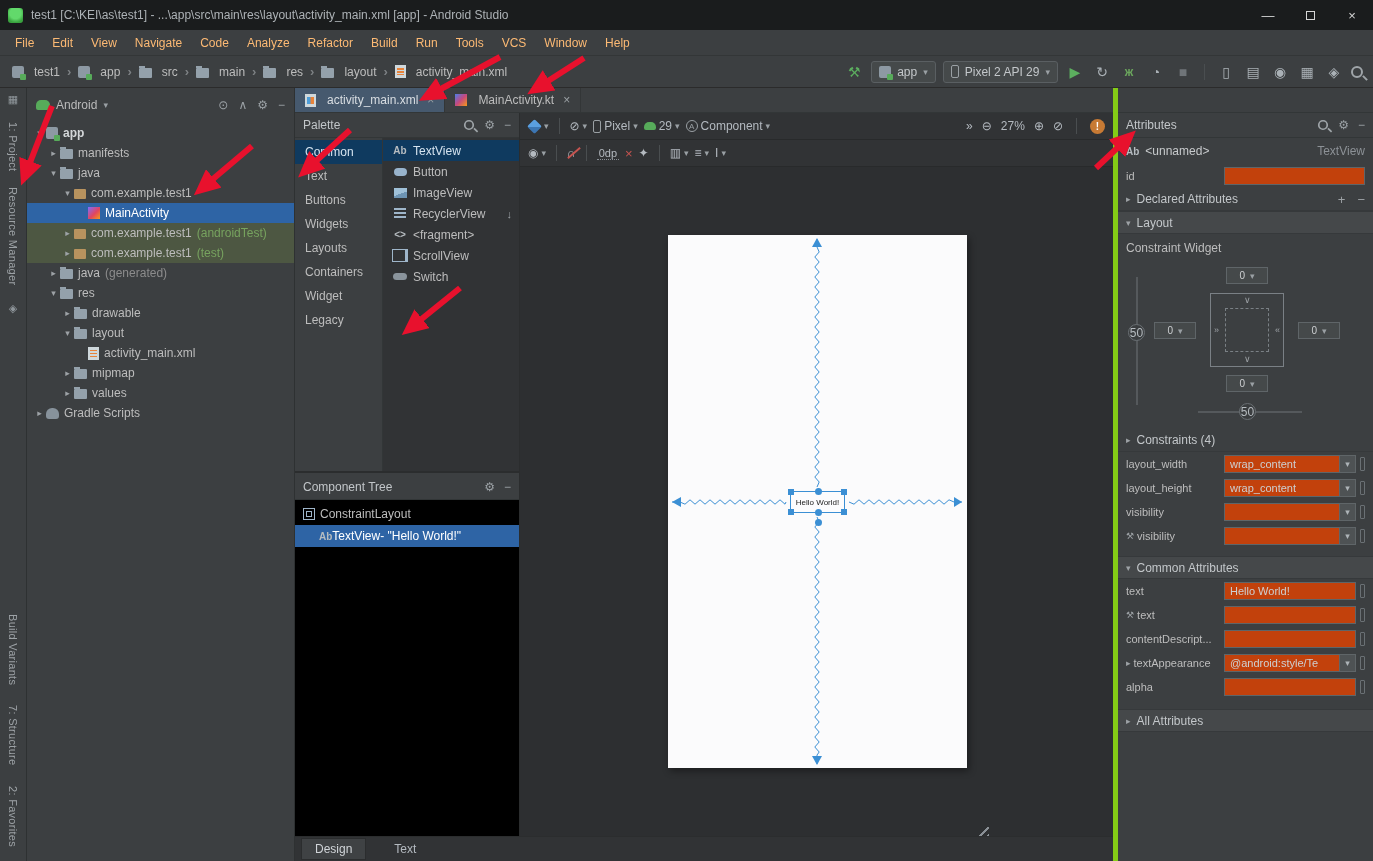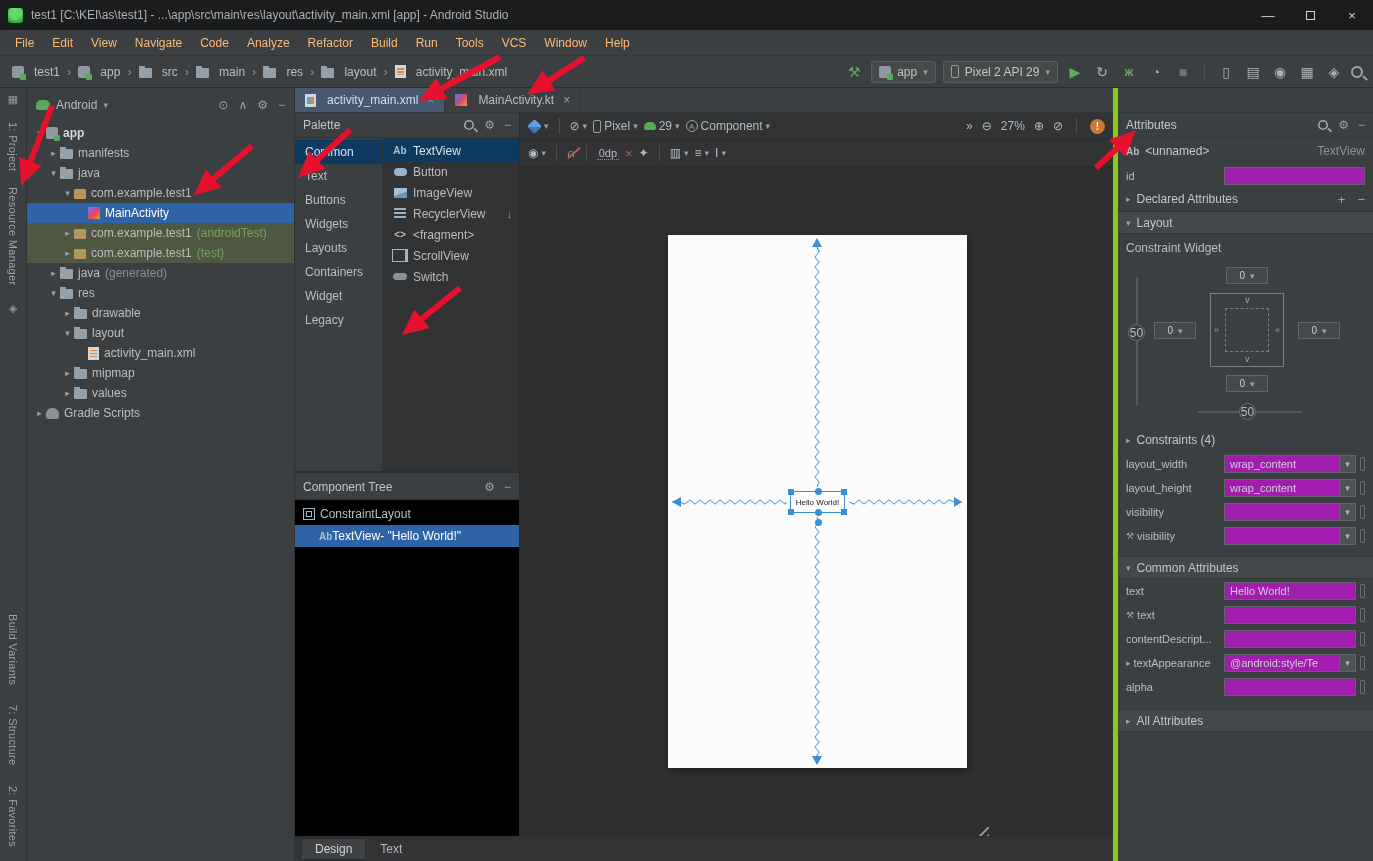--- a/index.html
+++ b/index.html
@@ -123,34 +123,34 @@
 .surface{position:absolute;top:54px;left:0;right:0;bottom:0;}
 .canvas{position:absolute;left:148px;top:68px;width:299px;height:533px;background:#fbfbfc;box-shadow:2px 3px 7px rgba(0,0,0,.4);}
 .canvas svg{position:absolute;inset:0;}
 .selbox{position:absolute;left:122px;top:256px;width:55px;height:22px;border:1px solid #3b8fd4;background:rgba(255,255,255,.4);}
 .selbox .txt{position:absolute;inset:0;display:flex;align-items:center;justify-content:center;font-size:8px;color:#222;white-space:nowrap;overflow:hidden;}
 .h{position:absolute;background:#3b8fd4;}
 .h.sq{width:6px;height:6px;}
 .h.ci{width:7px;height:7px;border-radius:50%;}
 .resize-grip{position:absolute;left:455px;top:660px;width:14px;height:14px;background:
  linear-gradient(135deg,transparent 0 46%,#8a9096 46% 54%,transparent 54% 72%,#8a9096 72% 80%,transparent 80%);}
-.bottombar{position:absolute;left:0;right:0;bottom:0;height:25px;background:#313335;border-top:1px solid #2b2d2e;display:flex;align-items:center;padding-left:6px;gap:0;}
+.bottombar{position:absolute;left:0;right:0;bottom:0;height:25px;background:#313335;border-top:1px solid #2b2d2e;display:flex;align-items:center;padding-left:6px;gap:14px;}
 .btab{padding:3px 13px;color:#b4bac0;border:1px solid transparent;}
 .btab.active{background:#3f4244;border-color:#2b2d2e;color:#d0d4d8;}
 
 
 .attrs{position:absolute;right:0;top:88px;width:260px;bottom:0;background:#3c3f41;border-left:5px solid #84cc16;overflow:hidden;}
 .attrs-spacer{height:25px;border-bottom:1px solid #323637;}
 .attr-comp-row{height:26px;display:flex;align-items:center;padding:0 8px;gap:6px;color:#c7cacc;}
 .ab-glyph{font-size:10px;font-weight:bold;color:#b6bcc0;}
 .attr-comp-type{margin-left:auto;color:#8c9196;}
 .attr-row{height:24px;display:flex;align-items:center;padding:0 8px;}
 .attr-label{width:98px;flex:none;color:#bdbdbd;font-size:11px;display:flex;align-items:center;gap:3px;overflow:hidden;white-space:nowrap;}
 .wrench{font-size:9px;color:#9da2a6;}
-.field{flex:1;height:18px;background:#a21caf;border:1px solid #5f6568;display:flex;align-items:center;padding:0 5px;color:#cdd0d2;font-size:11px;position:relative;overflow:hidden;white-space:nowrap;}
+.field{flex:1;height:18px;background:#c2410c;border:1px solid #5f6568;display:flex;align-items:center;padding:0 5px;color:#cdd0d2;font-size:11px;position:relative;overflow:hidden;white-space:nowrap;}
 .field .field-dd{position:absolute;right:0;top:0;bottom:0;width:16px;background:#4e5254;border-left:1px solid #5f6568;display:flex;align-items:center;justify-content:center;color:#aeb4b8;font-size:9px;}
 .picker{width:5px;height:14px;border:1px solid #6a7074;margin-left:4px;border-radius:1px;flex:none;}
 .sec-row{height:23px;display:flex;align-items:center;padding:0 8px;gap:6px;color:#c3c7ca;border-bottom:1px solid #36393b;}
 .sec-band{background:#45484a;border-top:1px solid #36393b;}
 .sec-arrow{font-size:9px;color:#9da2a6;}
 .sec-actions{margin-left:auto;display:flex;gap:12px;color:#9da2a6;font-size:13px;}
 .cw-label{padding:7px 8px 2px;color:#bdbdbd;}
 .cwidget{position:relative;height:168px;margin-top:4px;}
 .cw-box{position:absolute;left:92px;top:32px;width:74px;height:74px;border:1px solid #7a8085;}
 .cw-inner{position:absolute;left:14px;top:14px;right:14px;bottom:14px;border:1px dashed #7a8085;}

